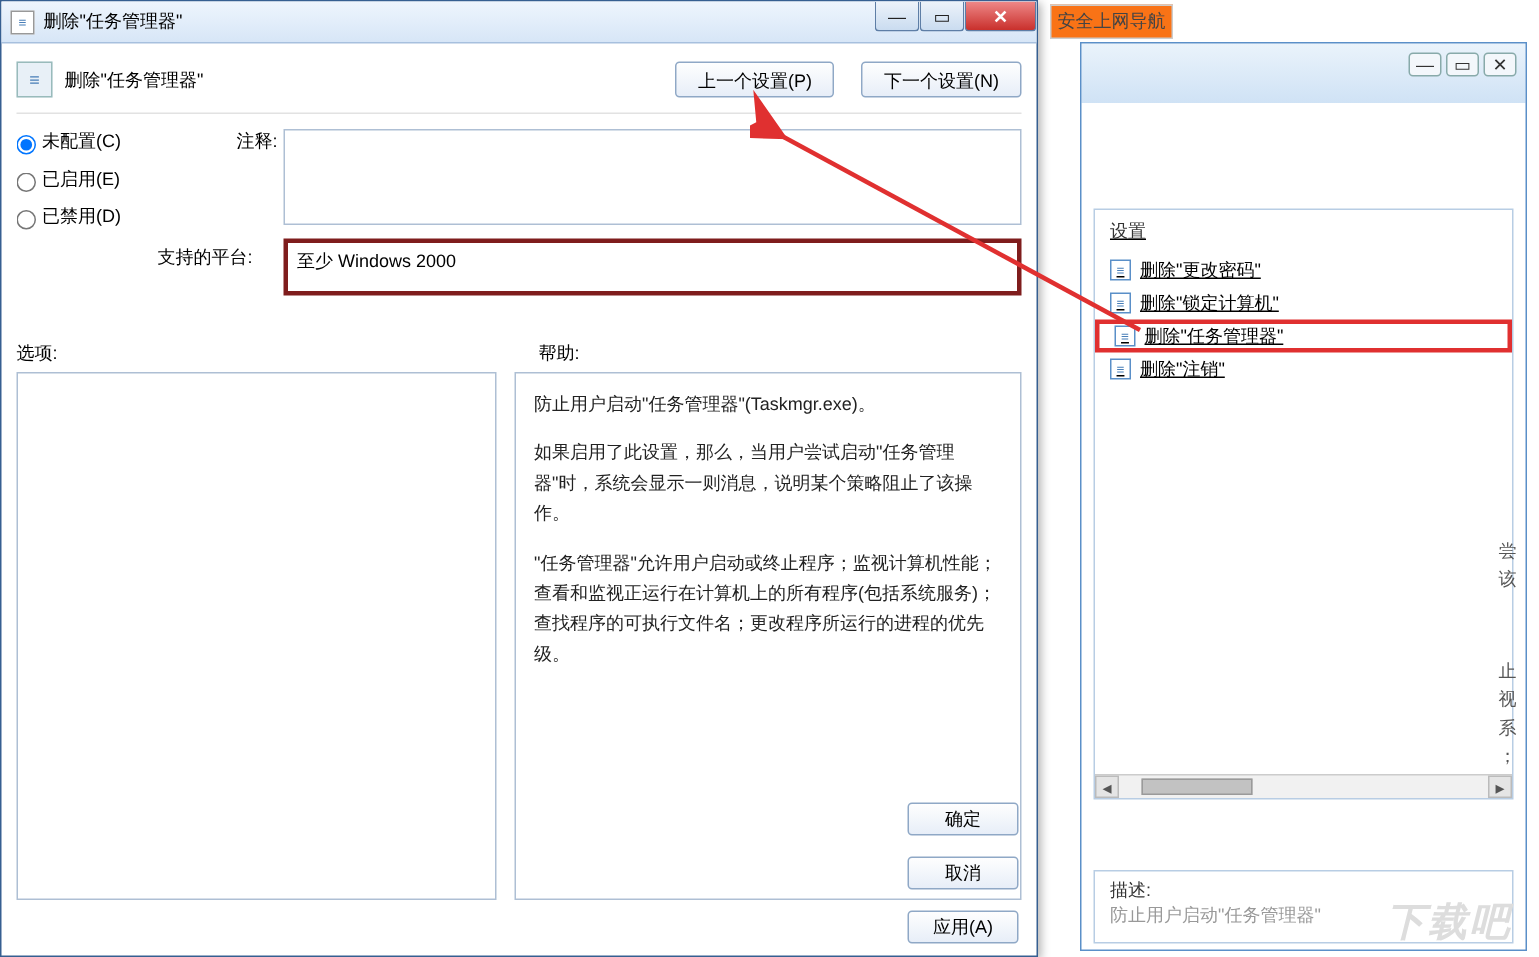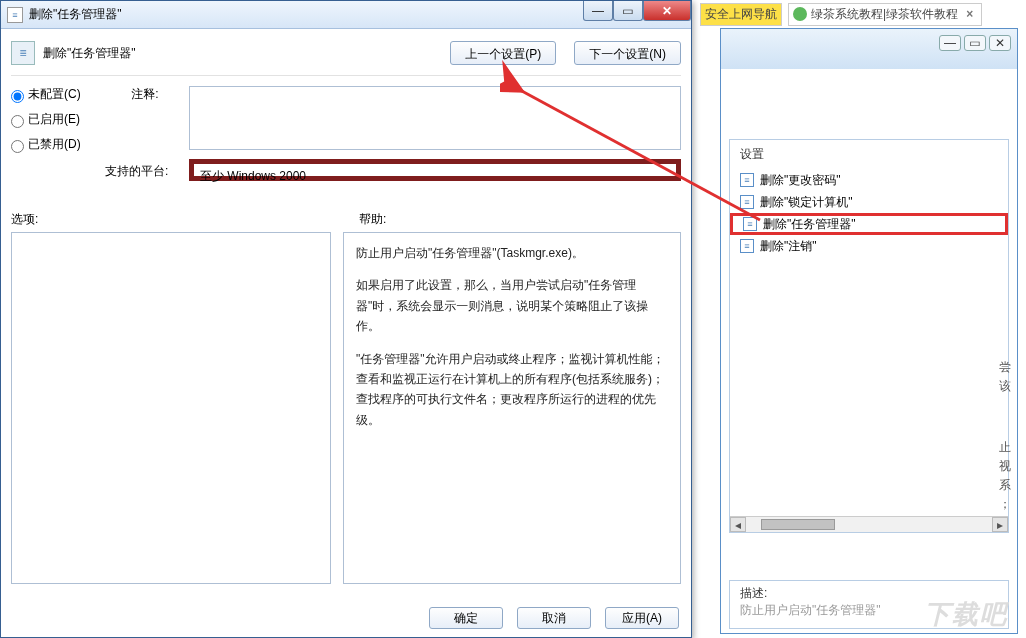--- a/index.html
+++ b/index.html
@@ -2,28 +2,28 @@
 <html><head>
 <meta charset="utf-8">
 <style>
   * { box-sizing: border-box; margin: 0; padding: 0; font-family: "Microsoft YaHei", "SimSun", sans-serif; font-size: 12px; }
   body { width: 1026px; height: 638px; background: #fff; position: relative; overflow: hidden; }
 
   
   .browser-tabs { position: absolute; top: 4px; left: 700px; right: 4px; height: 20px; display: flex; align-items: center; gap: 6px; color:#444; }
   .tab-favicon { width:14px; height:14px; background:#5cb85c; border-radius:50%; display:inline-block; }
   .tab-close-x { color:#777; font-weight:bold; padding:0 4px; }
-  .browser-tab { display:flex; align-items:center; gap:4px; padding:2px 4px; background:#fde047; border:1px solid #ccc; }
+  .browser-tab { display:flex; align-items:center; gap:4px; padding:2px 4px; background:#f97316; border:1px solid #ccc; }
   .browser-tab.active { background:#fff; }
 
   
   .bg-window { position:absolute; top:28px; left:720px; right:8px; bottom:4px; border:1px solid #5a8fc8; background: linear-gradient(#eaf3fb,#cfe2f5 40px,#fff 40px); }
   .bg-window-ctrls { position:absolute; top:6px; right:6px; display:flex; gap:3px; }
   .bg-ctrl { width:22px; height:16px; border:1px solid #8aa; border-radius:3px; background:#f3f7fb; display:flex; align-items:center; justify-content:center; font-size:10px; color:#333; }
-  .bg-body { position:absolute; top:44px; left:8px; right:8px; bottom:44px; background:#fff; border:1px solid #b8cde4; overflow:hidden; }
+  .bg-body { position:absolute; top:44px; left:8px; right:8px; bottom:44px; background:#fff; border:1px solid #b8cde4; overflow:hidden;text-decoration:underline; }
   .bg-setting-hdr { padding:6px 10px; color:#333; }
   .bg-item { display:flex; align-items:center; gap:6px; padding:3px 10px; height:22px; }
   .bg-item-icon { width:14px; height:14px; border:1px solid #5a8fc8; display:inline-flex; align-items:center; justify-content:center; font-size:9px; color:#4a7fb8; background:#fff; }
   .bg-red-box { border:3px solid #e03030; }
   .bg-hscroll { position:absolute; left:0; right:0; bottom:0; height:16px; background:#f1f1f1; border-top:1px solid #ccc; display:flex; }
   .bg-hscroll .track { flex:1; position:relative; }
   .bg-hscroll .thumb { position:absolute; left:6%; width:30%; top:2px; bottom:2px; background:#c2c2c2; border:1px solid #9a9a9a; }
   .bg-hscroll .arrow { width:16px; display:flex; align-items:center; justify-content:center; color:#555; background:#e5e5e5; border:1px solid #bbb; }
   .bg-bottom { position:absolute; left:8px; right:8px; bottom:4px; height:49px; border:1px solid #b8cde4; background:#fff; padding:4px 10px; color:#333; overflow:hidden;}
   .watermark { position:absolute; right:18px; bottom:6px; font-size:26px; font-weight:bold; color:#ddd; font-style:italic; letter-spacing:2px;font-family:Liberation Serif, serif; }
@@ -47,53 +47,48 @@
   .header-spacer { flex:1; }
   .nav-btn { height:24px; padding:4px 14px; border:1px solid #8fa8c6; background:linear-gradient(#fefefe,#e7eef8); border-radius:3px; cursor:pointer; }
   .nav-btn + .nav-btn { margin-left:10px; }
 
   .divider { height:1px; background:#e2e2e2; margin:6px 0 10px; }
 
   .config-grid { display:grid; grid-template-columns:90px 80px 1fr; grid-template-rows:auto auto auto auto; column-gap:4px; row-gap:6px; align-items:start;}
   .radios { grid-column:1; grid-row:1 / span 3; display:flex; flex-direction:column; gap:8px; }
   .radio-opt { display:flex; align-items:flex-end; gap:4px; }
   .radio-opt input { margin:0; }
-  .lbl-comment { grid-column:2; grid-row:1; text-align:center; }
+  .lbl-comment { grid-column:2; grid-row:1; text-align:right; }
   .lbl-platform { grid-column:2; grid-row:2; text-align:left; padding-top:4px;}
   .comment-field { grid-column:3; grid-row:1; }
   .comment-field textarea { width:100%; height:64px; border:1px solid #aebfd4; background:#fff; resize:none; padding:2px 4px; font-family:inherit; }
-  .platform-field { grid-column:3; grid-row:2; border:5px solid #7f1d1d; padding:4px 6px; height:22px;}
+  .platform-field { grid-column:3; grid-row:2; border:3px solid #7f1d1d; padding:4px 6px; height:38px;}
   
   .opts-help-row { display:flex; margin-top:18px; gap:28px; }
   .opts-label { width: 320px; }
   .help-label { flex:1; }
   
   .panels { display:flex; gap:12px; height:352px; margin-top:4px; }
   .opt-panel { width:320px; border:1px solid #aebfd4; background:#fff; }
   .help-panel { flex:1; border:1px solid #aebfd4; background:#fff; padding:10px 12px; line-height:1.7; overflow:hidden; color:#222;}
   .help-panel p { margin-bottom:12px; white-space:normal; }
 
-  .dlg-buttons { position:absolute; right:12px; bottom:8px; display:flex; gap:14px; }
+  .dlg-buttons { position:absolute; right:12px; bottom:8px; display:flex; gap:14px;flex-direction:column; }
   .dlg-btn { width:74px; height:22px; border:1px solid #8fa8c6; background:linear-gradient(#fefefe,#e7eef8); border-radius:3px; cursor:pointer; }
 
   
   .arrow-svg { position:absolute; top:60px; left:500px; width:280px; height:180px; pointer-events:none; }
 
 </style>
 </head>
 <body>
 
 <div class="browser-tabs">
   <div class="browser-tab">
     <span>安全上网导航</span>
-  </div>
-  <div class="browser-tab active">
-    <span class="tab-favicon"></span>
-    <span>绿茶系统教程|绿茶软件教程</span>
-    <span class="tab-close-x">×</span>
   </div>
 </div>
 
 <div class="bg-window">
   <div class="bg-window-ctrls">
     <div class="bg-ctrl">
         <span>—</span>
       </div>
     <div class="bg-ctrl">
         <span>▭</span>

